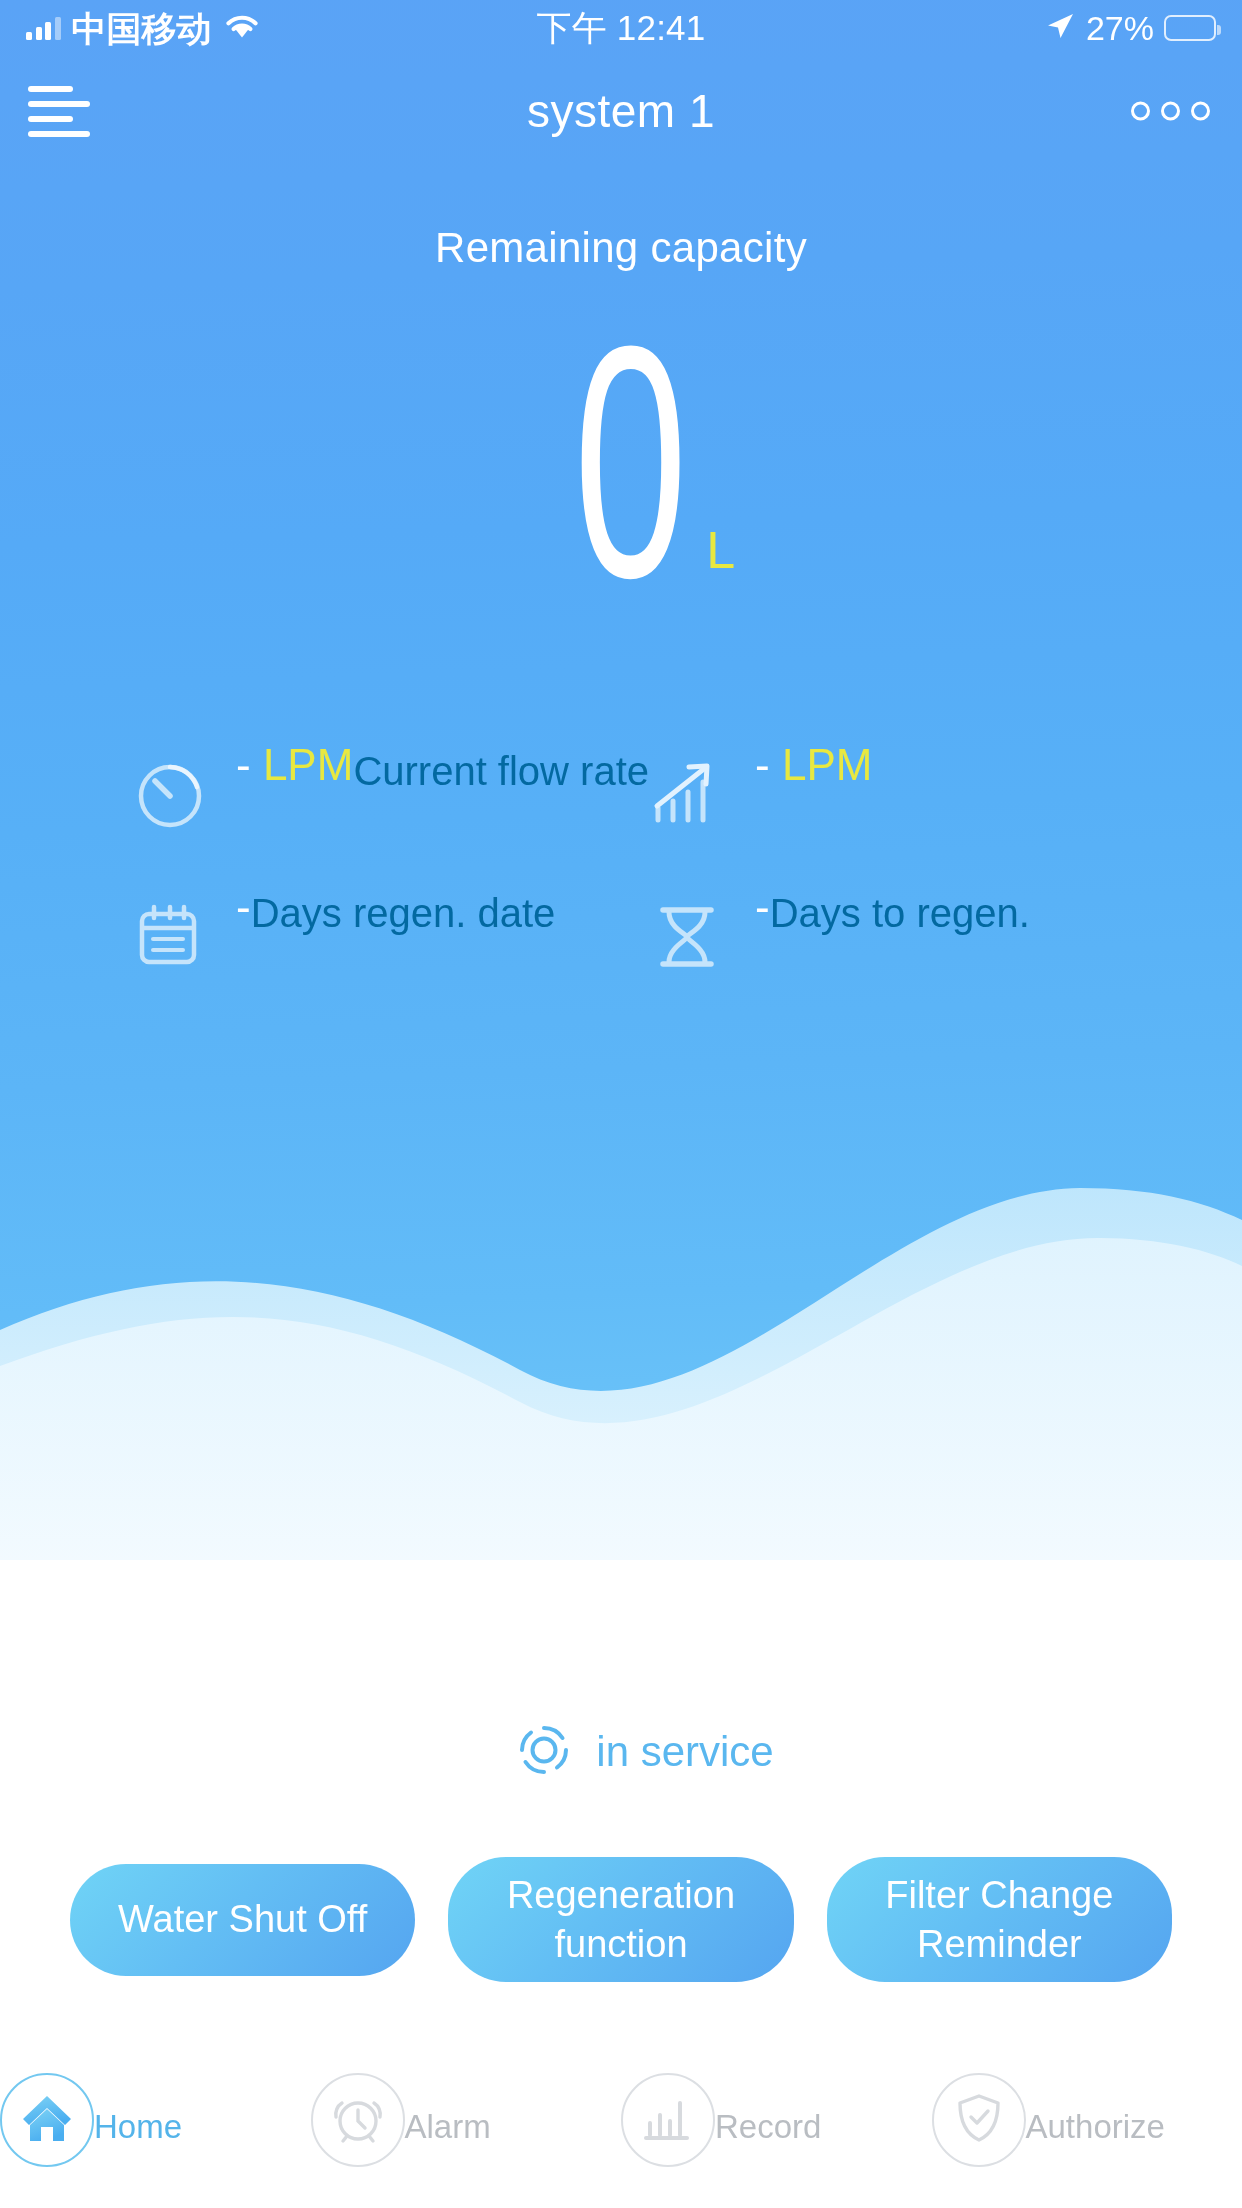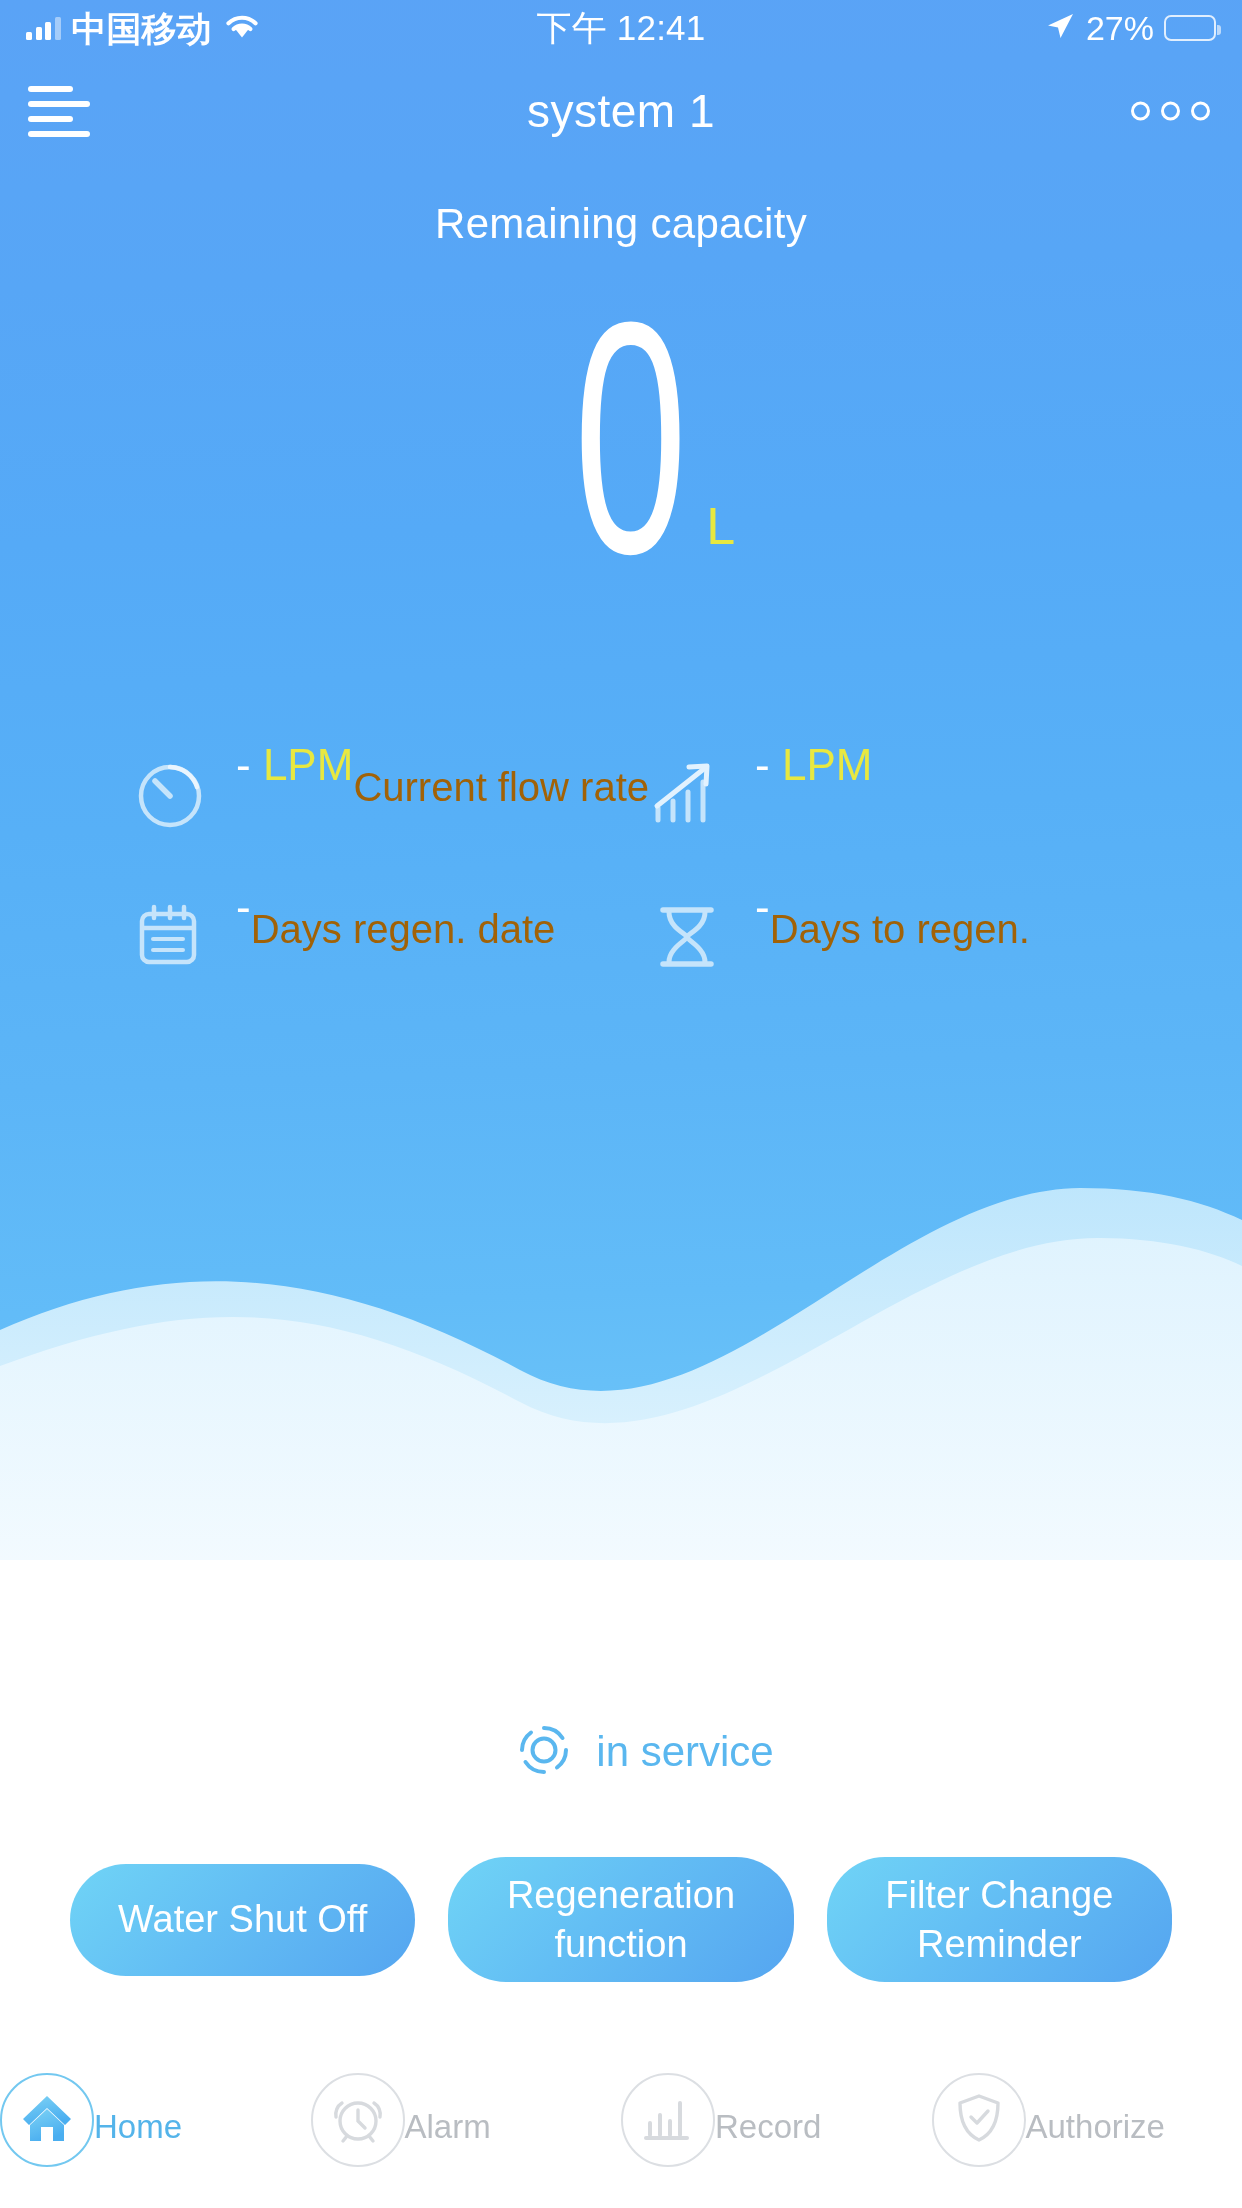--- a/index.html
+++ b/index.html
@@ -103,21 +103,21 @@
     display:flex; gap:11px; cursor:pointer;
   }
   .more-dots i {
     display:block; width:19px; height:19px; border-radius:50%;
     border:3.6px solid #ffffff; box-sizing:border-box;
   }
 
   
   .hero { position:absolute; left:0; top:200px; width:1242px; z-index:10; text-align:center; }
   .hero-label {
-    font-size:42px; color:#ffffff; font-weight:400; letter-spacing:0.3px;
+    font-size:42px; color:#ffffff; font-weight:400; letter-spacing:0.3px;margin-top:24px;
   }
   .hero-value-row {
     margin-top:18px;
     display:flex; align-items:flex-end; justify-content:center; gap:6px;
     height:300px;
   }
   .hero-number {
     font-size:330px; line-height:0.78;
     color:#ffffff; font-weight:300;
     font-family:"Liberation Sans", sans-serif;
@@ -139,22 +139,22 @@
   }
   .metric { display:flex; align-items:flex-start; gap:26px; }
   .metric-icon { width:80px; height:80px; flex:none; margin-top:14px; }
   .metric-text { display:flex; }
   .metric-value {
     font-size:44px; line-height:1.12; color:#ffffff; font-weight:400;
     white-space:nowrap;
   }
   .metric-value .u { color:#e8e840; }
   .metric-name {
-    font-size:40px; line-height:1.35; color:#a16207; font-weight:400;
-    margin-top:20px; white-space:nowrap;
+    font-size:40px; line-height:1.35; color:#0369a1; font-weight:400;
+    margin-top:4px; white-space:nowrap;
   }
 
   
   .service-row {
     position:absolute; left:0; top:1722px; width:1242px; z-index:11;
     display:flex; align-items:center; justify-content:center; gap:24px;padding-left:48px;
   }
   .service-text { font-size:42px; color:#5ab7ef; font-weight:400; }
 
   

